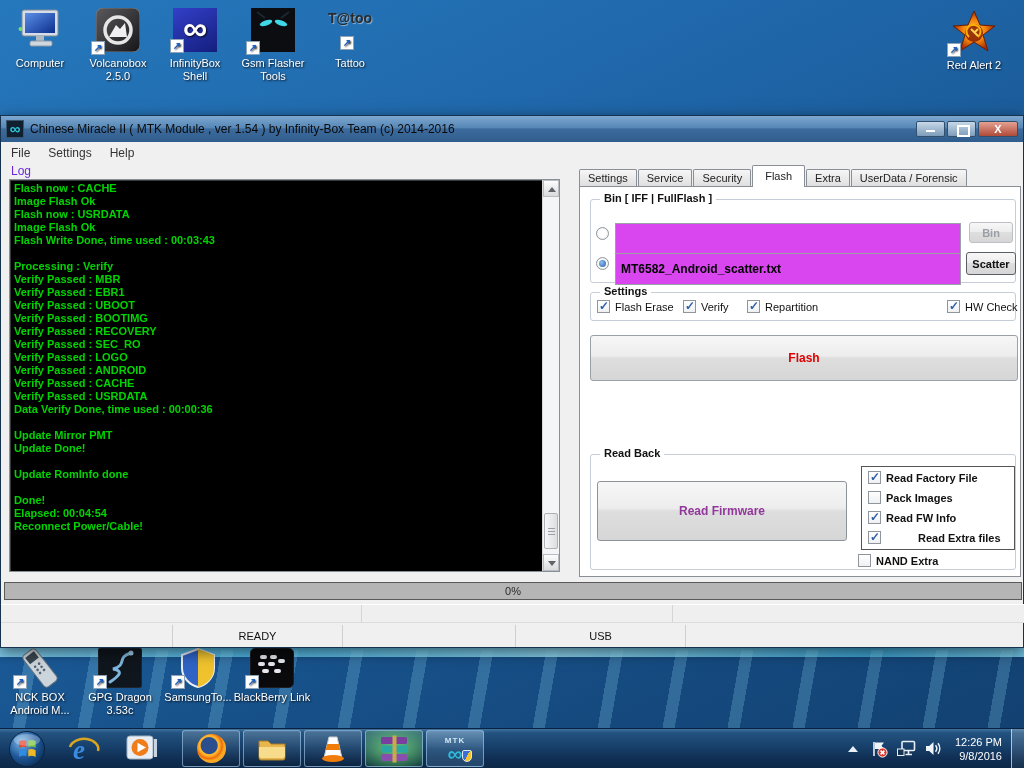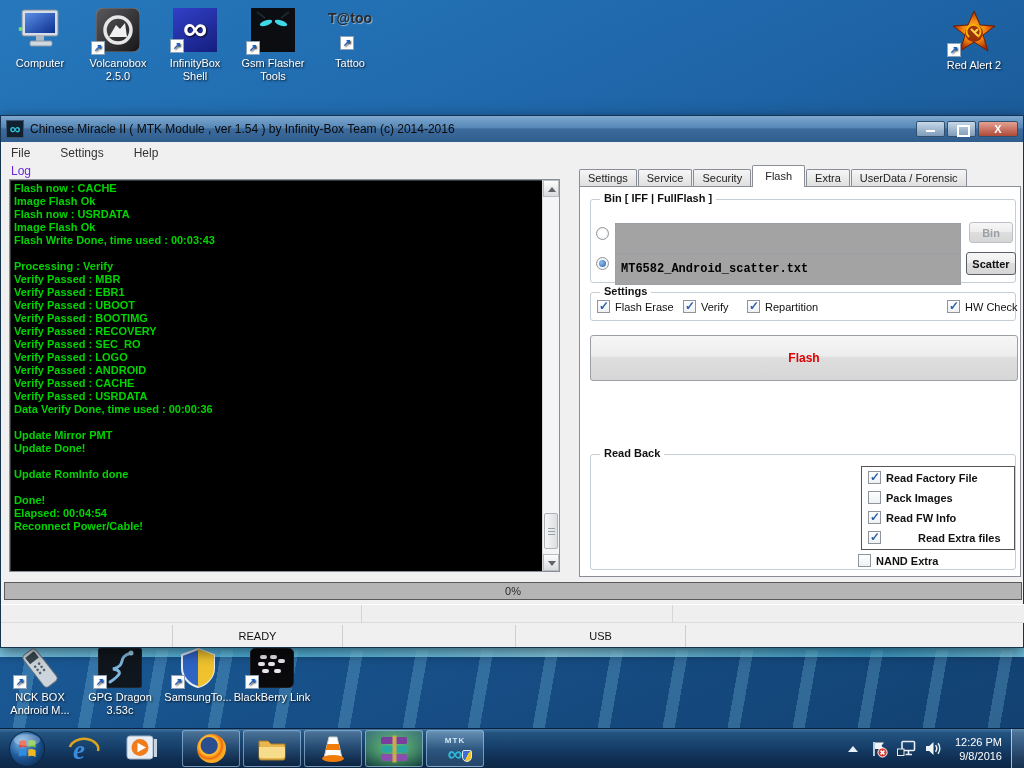--- a/index.html
+++ b/index.html
@@ -36,21 +36,21 @@
     font-size:15px; line-height:15px; text-align:center; font-weight:bold; }
   .title-text { font-size:12px; color:#0a0a0a; margin-left:6px; flex:1; white-space:nowrap; overflow:hidden; }
   .win-btn { width:29px; height:16px; border:1px solid #32506e; border-radius:2px;
     background:linear-gradient(#c7d8e8,#7e9cba); margin-left:2px; position:relative; }
   .win-btn.close { width:40px; background:linear-gradient(#e5a192,#b04a38); }
   .wb-min::after { content:""; position:absolute; left:9px; bottom:4px; width:9px; height:2px; background:#fff; }
   .wb-max::after { content:""; position:absolute; left:9px; top:3px; width:9px; height:8px; border:2px solid #fff; }
   .wb-close::after { content:"X"; position:absolute; left:0; right:0; top:1px; text-align:center;
     color:#fff; font-size:11px; font-weight:bold; }
 
-  .menubar { height:21px; background:#f0f0f0; display:flex; align-items:center; font-size:12px; color:#333;gap:12px; }
+  .menubar { height:21px; background:#f0f0f0; display:flex; align-items:center; font-size:12px; color:#333; }
   .menu-item { padding:0 9px; }
   .menu-item:first-child { padding-left:10px; }
 
   .client { position:relative; height:484px; background:#f0f0f0; }
   .log-label { position:absolute; left:10px; top:1px; font-size:12px; color:#6d28d9; }
   .log-box { position:absolute; left:8px; top:16px; width:551px; height:393px; background:#000;
     border:1px solid #898f96; box-shadow:inset 1px 1px 0 rgba(90,95,100,.6); }
   .log-content { position:absolute; left:4px; top:2px; right:19px; bottom:2px; overflow:hidden;
     font-size:11px; font-weight:bold; color:#00d400; line-height:13px; white-space:pre; }
   .log-line { height:13px; }
@@ -78,22 +78,22 @@
     border:1px solid #8a8e97; z-index:1; }
 
   .groupbox { position:absolute; border:1px solid #c5cdd6; border-radius:3px; }
   .groupbox .legend { position:absolute; top:-8px; left:9px; background:#fff; padding:0 4px;
     font-size:11px; font-weight:bold; color:#111; white-space:nowrap; }
 
   .radio { position:absolute; width:13px; height:13px; border:1px solid #8e959c; border-radius:50%;
     background:radial-gradient(#fff 40%,#e4e6e8); }
   .radio.sel::after { content:""; position:absolute; left:2px; top:2px; width:7px; height:7px;
     border-radius:50%; background:radial-gradient(circle at 35% 35%,#8cc0f0,#2a5fa8); }
-  .tinput { position:absolute; background:#a3a3a3; border:1px solid #9aa0a6; font-size:12px; padding:15px 5px;
-    font-family:Liberation Mono, monospace; }
+  .tinput { position:absolute; background:#d946ef; border:1px solid #9aa0a6; font-size:12px; padding:15px 5px;
+    font-family:Liberation Sans, sans-serif; }
   .tinput.bold { font-weight:bold; }
   .btn { position:absolute; background:linear-gradient(#f7f7f7 0%,#ededed 45%,#dedede 50%,#d6d6d6 100%);
     border:1px solid #8e9299; border-radius:3px; font-size:11px; font-weight:bold; color:#111;
     display:flex; align-items:center; justify-content:center; font-family:"Liberation Sans", sans-serif; }
   .btn.disabled { color:#9aa0a6; border-color:#bcc0c6; }
   .flash-btn { font-size:12px; color:#e00000; border-color:#9aa0a6; }
   .readfw-btn { font-size:12px; color:#93389b; }
 
   .cb-item { position:absolute; display:flex; align-items:center; }
   .cb { width:13px; height:13px; border:1px solid #8e959c; background:linear-gradient(#fff,#eef0f2);
@@ -364,20 +364,21 @@
             <div class="cb-item" style="left:356px; top:7px;">
               <span class="cb checked"></span>
               <span class="cb-label">HW Check</span>
             </div>
           </div>
 
           <div class="btn flash-btn" style="left:10px; top:148px; width:428px; height:46px;">Flash</div>
 
           <div class="groupbox" style="left:10px; top:267px; width:426px; height:116px;">
             <span class="legend">Read Back</span>
+            <div class="btn readfw-btn" style="left:6px; top:26px; width:250px; height:60px;">Read Firmware</div>
             <div class="rb-cb-box" style="left:270px; top:11px; width:154px; height:84px;">
               <div class="cb-item" style="left:6px; top:4px;">
                 <span class="cb checked"></span>
                 <span class="cb-label bold">Read Factory File</span>
               </div>
               <div class="cb-item" style="left:6px; top:24px;">
                 <span class="cb"></span>
                 <span class="cb-label bold">Pack Images</span>
               </div>
               <div class="cb-item" style="left:6px; top:44px;">

